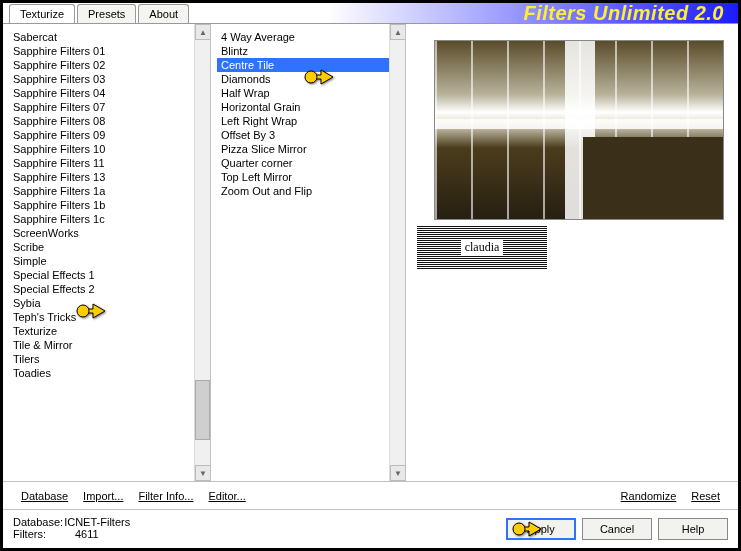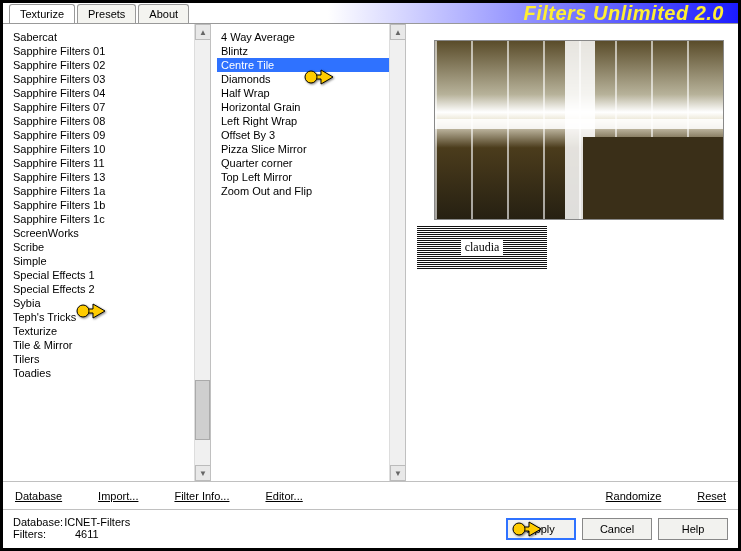--- a/index.html
+++ b/index.html
@@ -50,21 +50,21 @@
 .watermark span { background:#fff; padding:0 4px; font-family: "Comic Sans MS", cursive; font-size:12px; }
 
 .sliders { position:absolute; left: 418px; top: 266px; right: 10px; }
 .slider-row { height: 24px; border-bottom: 1px solid #e0e0e0; }
 
 
 .hand { position: absolute; width: 34px; height: 24px; pointer-events: none; }
 .hand svg { filter: drop-shadow(1px 1px 1px rgba(0,0,0,.5)); }
 
 
-.btnbar1 { border-top: 1px solid #c0c0c0; height: 28px; display:flex; align-items:center; padding: 0 12px; gap: 36px; }
+.btnbar1 { border-top: 1px solid #c0c0c0; height: 28px; display:flex; align-items:center; padding: 0 18px; gap: 15px; }
 .linkbtn { text-decoration: underline; cursor:pointer; }
 .btnbar1 .spacer { flex:1; }
 
 .footer { border-top: 1px solid #c0c0c0; padding: 6px 10px 8px 10px; display:flex; align-items:flex-end; }
 .meta { font-size: 11px; }
 .meta .row { display:flex; gap: 1px; align-items: flex-end; }
 .footer-spacer { flex:1; }
 .btn { min-width: 70px; height: 22px; border: 1px solid #888; background: #f2f2ef; cursor:pointer; margin-left: 6px; display:inline-flex; align-items:center; justify-content:center; }
 .btn.primary { border: 2px solid #2f72ff; }
 

